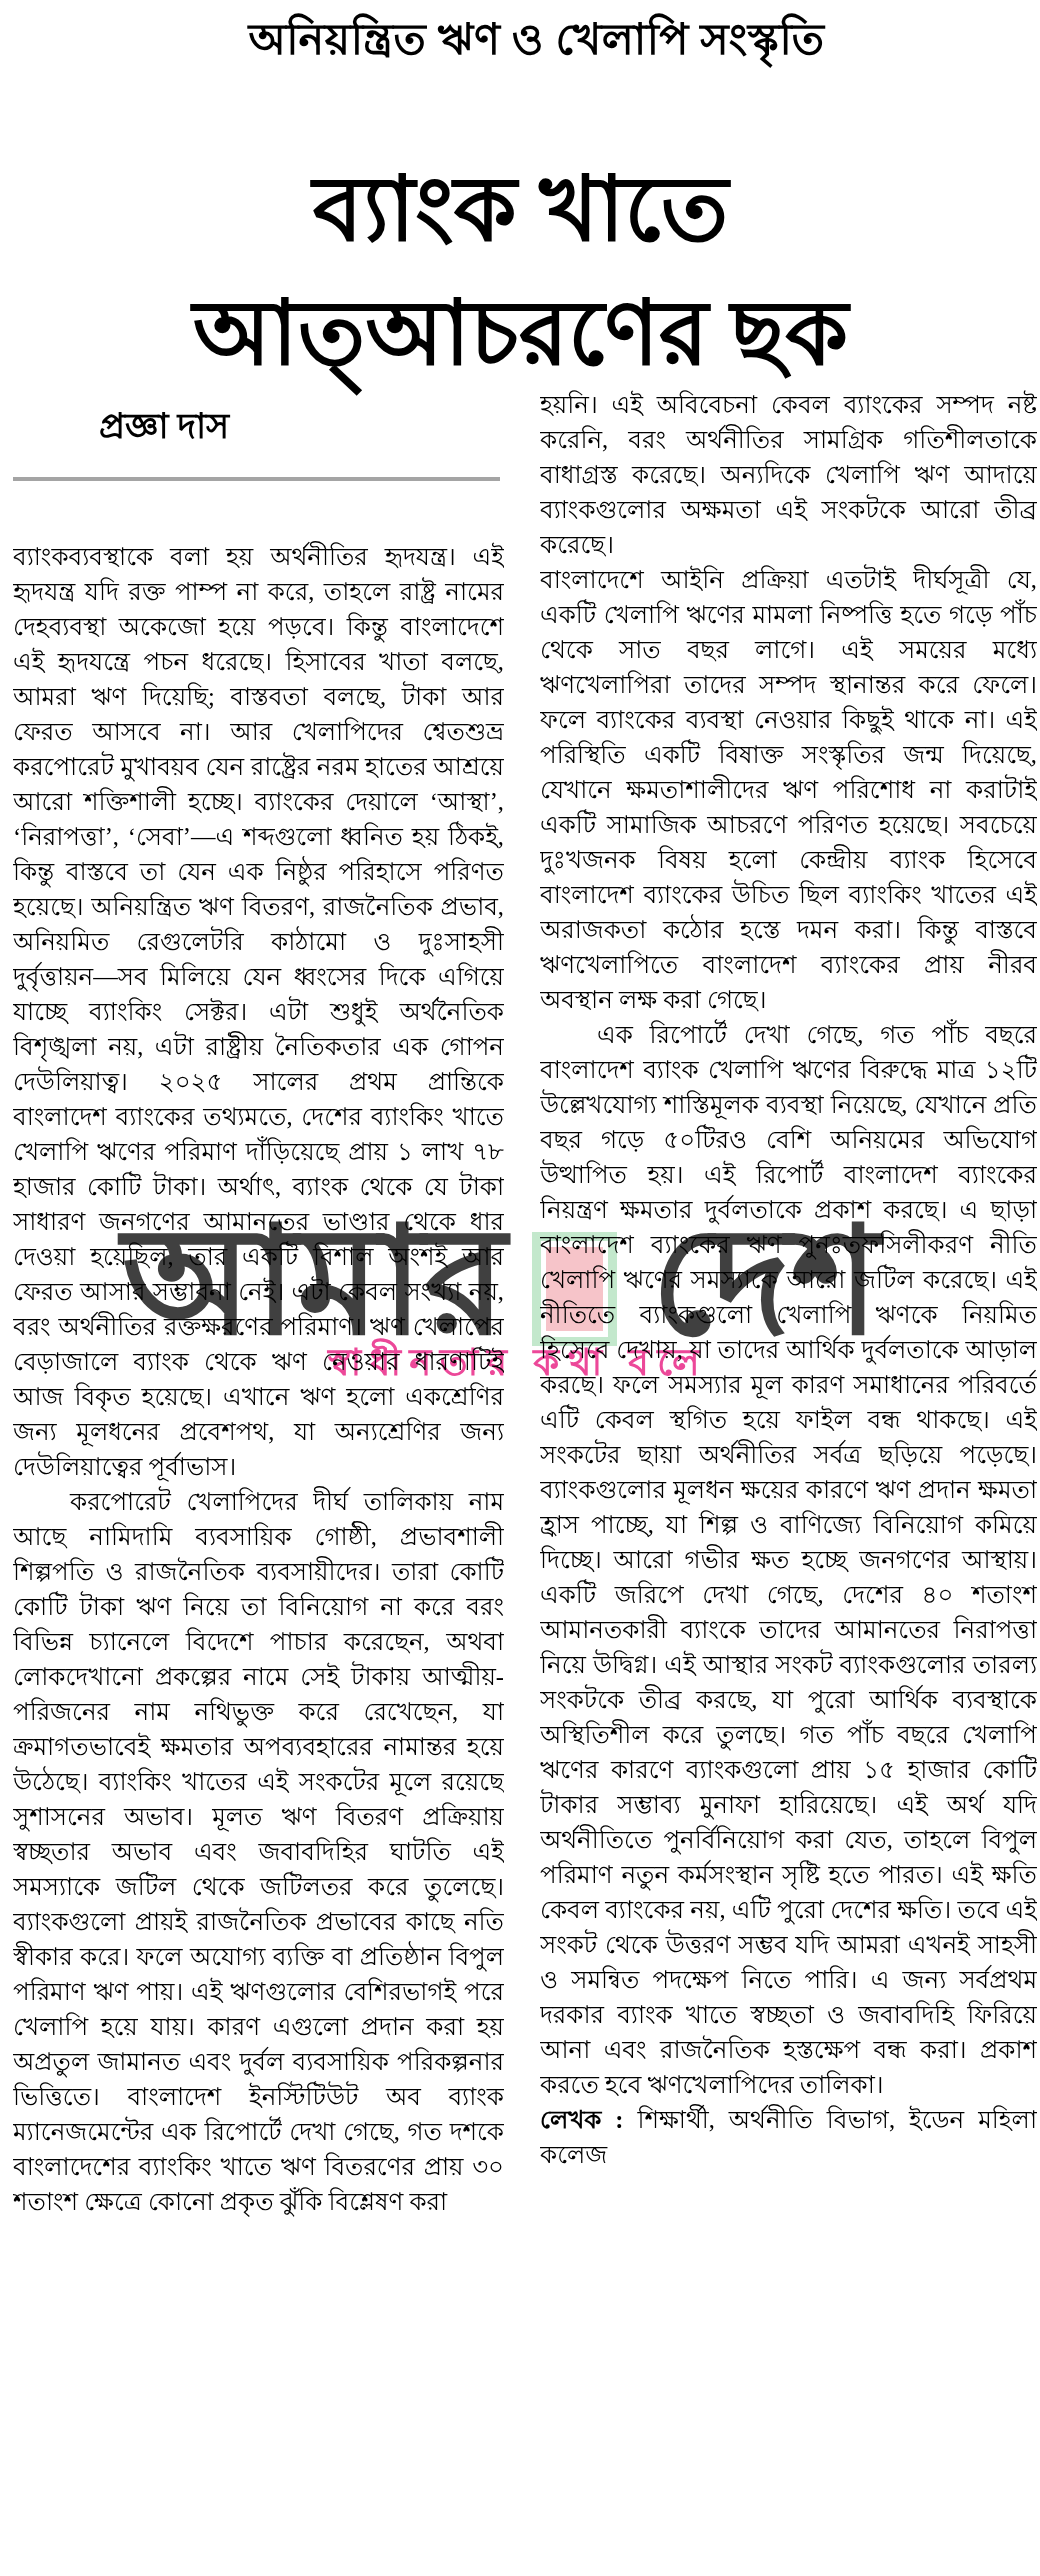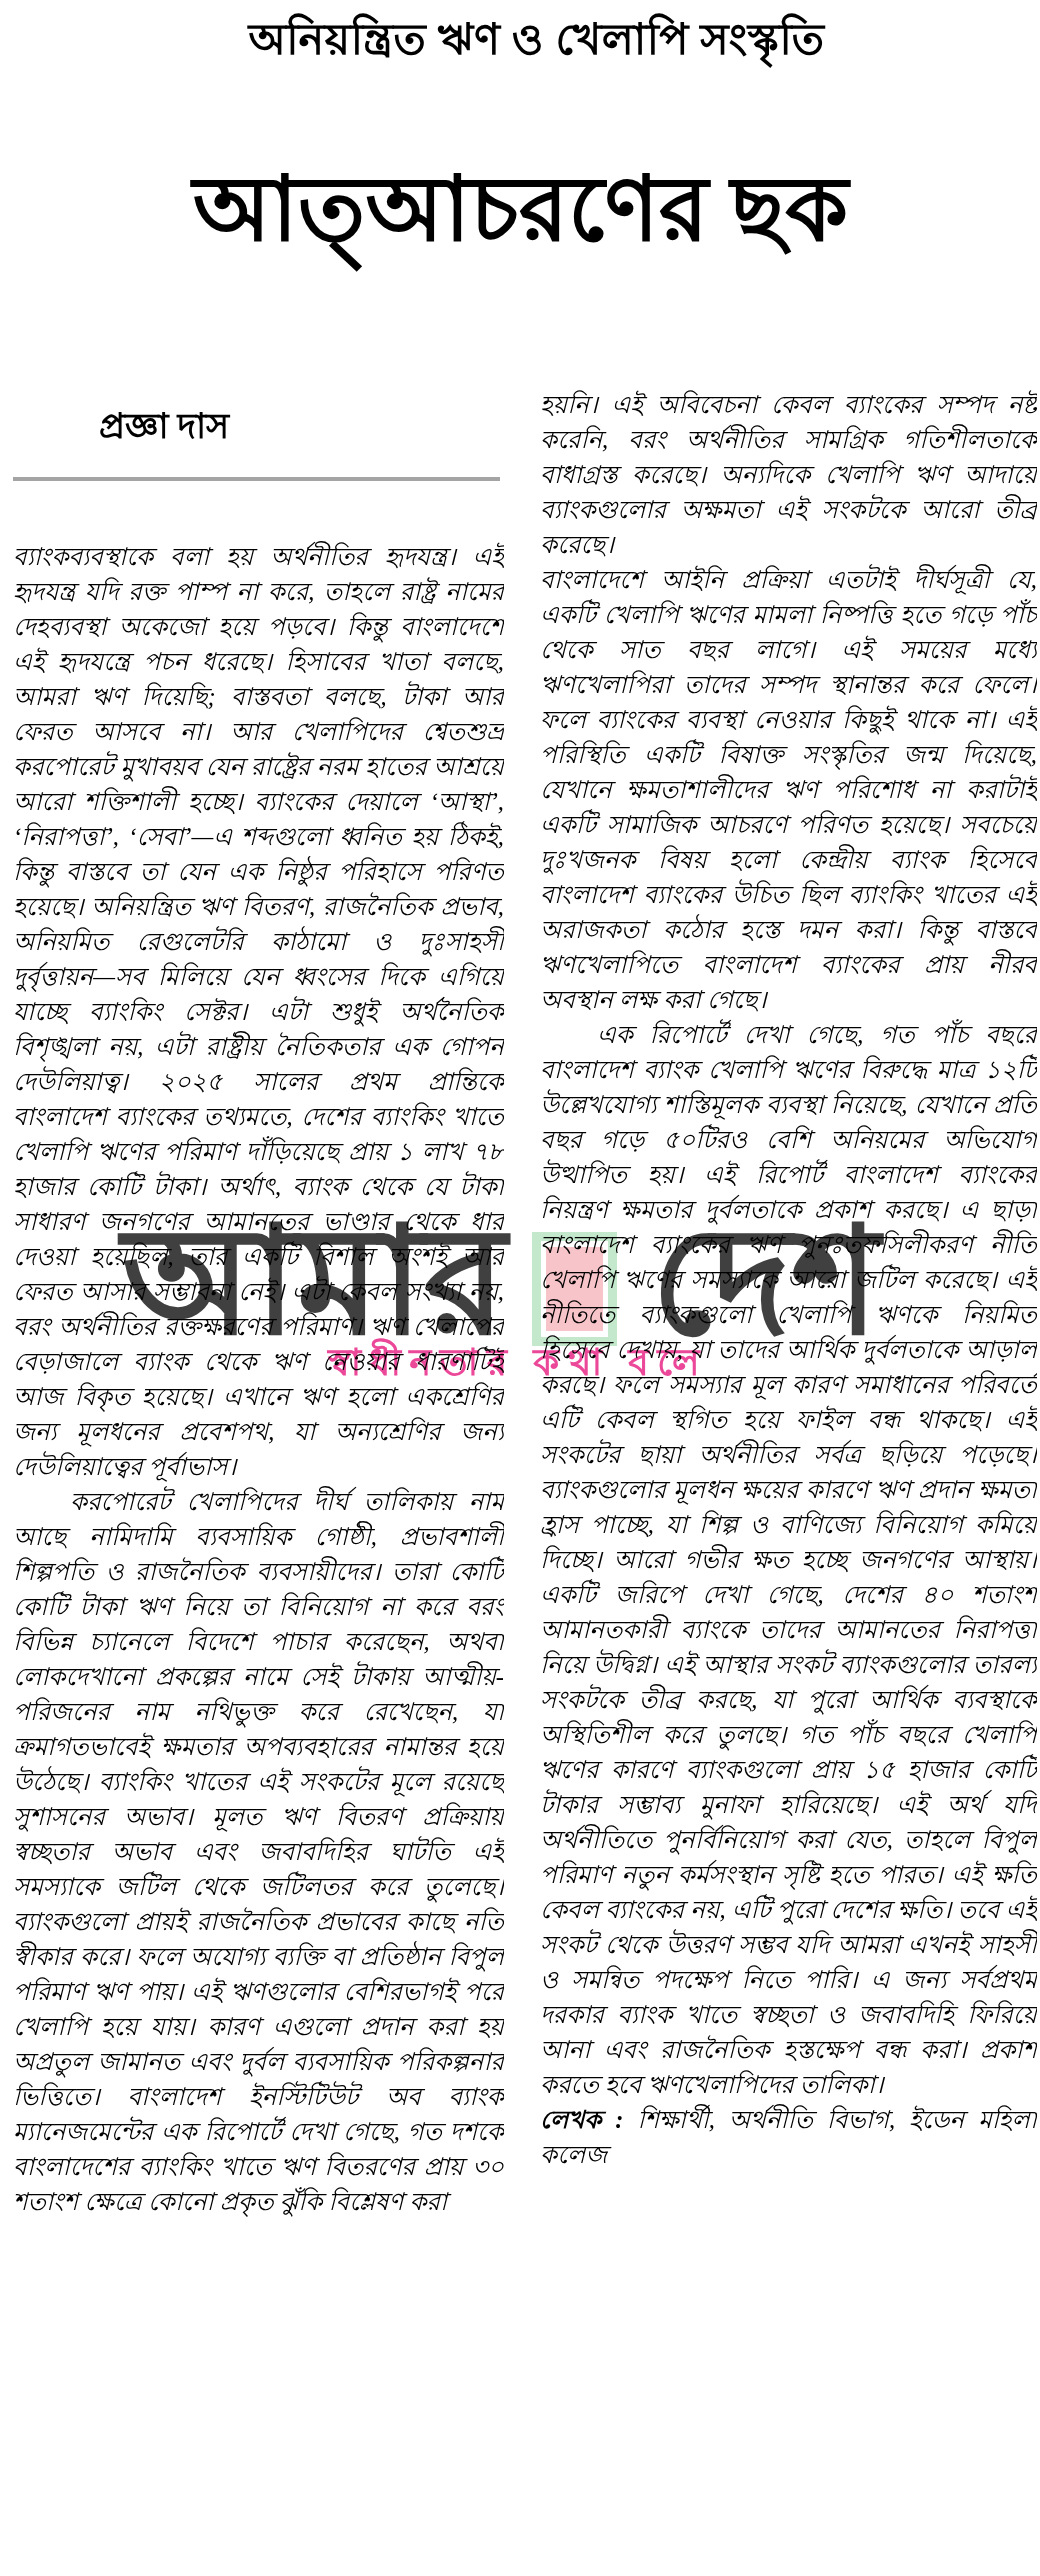--- a/index.html
+++ b/index.html
@@ -112,21 +112,20 @@
     left: 540px;
     width: 497px;
     height: 2174px;
   }
   p.body {
     margin: 0;
     font-size: 24.5px;
     line-height: 35px;
     text-align: justify;
     text-justify: inter-word;
-    font-style: italic;
   }
   p.body.indent { text-indent: 57px; }
 
   .footer-note {
     margin-top: 33px;
     font-size: 24.5px;
     line-height: 35px;
     text-align: left;
   }
   .footer-label { font-weight: bold; }
@@ -138,20 +137,21 @@
 
   <div class="watermark wm-word wm-amar">আমার</div>
   <div class="watermark wm-flag">
     <div class="wm-flag-inner"></div>
   </div>
   <div class="watermark wm-word wm-desh">দেশ</div>
   <div class="watermark wm-tagline">স্বাধীনতার কথা বলে</div>
 
   <div class="kicker">অনিয়ন্ত্রিত ঋণ ও খেলাপি সংস্কৃতি</div>
   <h1 class="headline">
+    <span class="hl-line">ব্যাংক খাতে</span>
     <span class="hl-line">আত্আচরণের ছক</span>
   </h1>
 
   <div class="byline">প্রজ্ঞা দাস</div>
   <div class="rule"></div>
 
   <div class="column col-left">
     <p class="body">ব্যাংকব্যবস্থাকে বলা হয় অর্থনীতির হৃদযন্ত্র। এই হৃদযন্ত্র যদি রক্ত পাম্প না করে, তাহলে রাষ্ট্র নামের দেহব্যবস্থা অকেজো হয়ে পড়বে। কিন্তু বাংলাদেশে এই হৃদযন্ত্রে পচন ধরেছে। হিসাবের খাতা বলছে, আমরা ঋণ দিয়েছি; বাস্তবতা বলছে, টাকা আর ফেরত আসবে না। আর খেলাপিদের শ্বেতশুভ্র করপোরেট মুখাবয়ব যেন রাষ্ট্রের নরম হাতের আশ্রয়ে আরো শক্তিশালী হচ্ছে। ব্যাংকের দেয়ালে ‘আস্থা’, ‘নিরাপত্তা’, ‘সেবা’—এ শব্দগুলো ধ্বনিত হয় ঠিকই, কিন্তু বাস্তবে তা যেন এক নিষ্ঠুর পরিহাসে পরিণত হয়েছে। অনিয়ন্ত্রিত ঋণ বিতরণ, রাজনৈতিক প্রভাব, অনিয়মিত রেগুলেটরি কাঠামো ও দুঃসাহসী দুর্বৃত্তায়ন—সব মিলিয়ে যেন ধ্বংসের দিকে এগিয়ে যাচ্ছে ব্যাংকিং সেক্টর। এটা শুধুই অর্থনৈতিক বিশৃঙ্খলা নয়, এটা রাষ্ট্রীয় নৈতিকতার এক গোপন দেউলিয়াত্ব। ২০২৫ সালের প্রথম প্রান্তিকে বাংলাদেশ ব্যাংকের তথ্যমতে, দেশের ব্যাংকিং খাতে খেলাপি ঋণের পরিমাণ দাঁড়িয়েছে প্রায় ১ লাখ ৭৮ হাজার কোটি টাকা। অর্থাৎ, ব্যাংক থেকে যে টাকা সাধারণ জনগণের আমানতের ভাণ্ডার থেকে ধার দেওয়া হয়েছিল, তার একটি বিশাল অংশই আর ফেরত আসার সম্ভাবনা নেই। এটা কেবল সংখ্যা নয়, বরং অর্থনীতির রক্তক্ষরণের পরিমাণ। ঋণ খেলাপের বেড়াজালে ব্যাংক থেকে ঋণ নেওয়ার ধারণাটিই আজ বিকৃত হয়েছে। এখানে ঋণ হলো একশ্রেণির জন্য মূলধনের প্রবেশপথ, যা অন্যশ্রেণির জন্য দেউলিয়াত্বের পূর্বাভাস।</p>
     <p class="body indent">করপোরেট খেলাপিদের দীর্ঘ তালিকায় নাম আছে নামিদামি ব্যবসায়িক গোষ্ঠী, প্রভাবশালী শিল্পপতি ও রাজনৈতিক ব্যবসায়ীদের। তারা কোটি কোটি টাকা ঋণ নিয়ে তা বিনিয়োগ না করে বরং বিভিন্ন চ্যানেলে বিদেশে পাচার করেছেন, অথবা লোকদেখানো প্রকল্পের নামে সেই টাকায় আত্মীয়-পরিজনের নাম নথিভুক্ত করে রেখেছেন, যা ক্রমাগতভাবেই ক্ষমতার অপব্যবহারের নামান্তর হয়ে উঠেছে। ব্যাংকিং খাতের এই সংকটের মূলে রয়েছে সুশাসনের অভাব। মূলত ঋণ বিতরণ প্রক্রিয়ায় স্বচ্ছতার অভাব এবং জবাবদিহির ঘাটতি এই সমস্যাকে জটিল থেকে জটিলতর করে তুলেছে। ব্যাংকগুলো প্রায়ই রাজনৈতিক প্রভাবের কাছে নতি স্বীকার করে। ফলে অযোগ্য ব্যক্তি বা প্রতিষ্ঠান বিপুল পরিমাণ ঋণ পায়। এই ঋণগুলোর বেশিরভাগই পরে খেলাপি হয়ে যায়। কারণ এগুলো প্রদান করা হয় অপ্রতুল জামানত এবং দুর্বল ব্যবসায়িক পরিকল্পনার ভিত্তিতে। বাংলাদেশ ইনস্টিটিউট অব ব্যাংক ম্যানেজমেন্টের এক রিপোর্টে দেখা গেছে, গত দশকে বাংলাদেশের ব্যাংকিং খাতে ঋণ বিতরণের প্রায় ৩০ শতাংশ ক্ষেত্রে কোনো প্রকৃত ঝুঁকি বিশ্লেষণ করা</p>
   </div>

